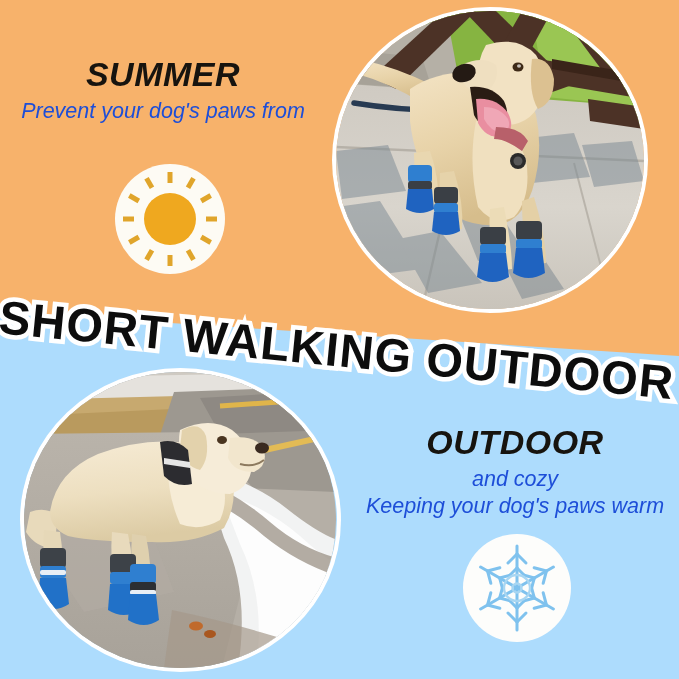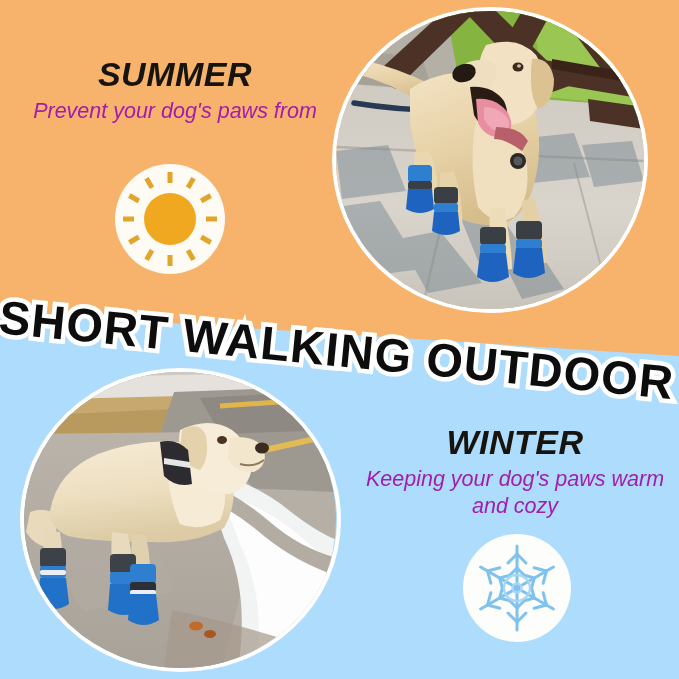--- a/index.html
+++ b/index.html
@@ -47,37 +47,37 @@
     width: 313px; height: 296px;
   }
   .photo svg { display: block; width: 100%; height: 100%; }
 
   
   .txt-block {
     position: absolute;
     text-align: center;
     color: #17140f;
   }
-  .txt-summer { left: 20px; top: 56px; width: 310px; }
+  .txt-summer { left: 8px; top: 56px; width: 310px; }
   .txt-winter { left: 360px; top: 424px; width: 310px; }
 
   .heading {
     font-size: 34px;
     font-weight: bold;
     font-style: italic;
     letter-spacing: 0.5px;
     line-height: 1.06;
     margin: 0 0 6px 0;
   }
   .subtext {
     font-size: 21.5px;
     font-style: italic;
     line-height: 1.26;
     margin: 0;
-    color: #a21caf;
+    color: #1d4ed8;
   }
 
   
   .icon-disc {
     position: absolute;
   }
   .icon-sun { left: 115px; top: 164px; width: 110px; height: 110px; }
   .icon-snow { left: 463px; top: 534px; width: 108px; height: 108px; }
   .icon-disc svg { display: block; width: 100%; height: 100%; }
 
@@ -331,23 +331,23 @@
         <line x1="31.5" y1="14.3" x2="37" y2="23.8"></line>
       </g>
     </svg>
   </div>
 
   <div id="banner-title">
     <span class="inner">SHORT WALKING OUTDOOR</span>
   </div>
 
   <div class="txt-block txt-winter">
-    <div class="heading">WINTER</div>
+    <div class="heading">OUTDOOR</div>
+    <div class="subtext">and cozy</div>
     <div class="subtext">Keeping your dog's paws warm</div>
-    <div class="subtext">and cozy</div>
   </div>
 
   <div class="icon-disc icon-snow">
     <svg viewBox="0 0 108 108">
       <circle cx="54" cy="54" r="54" fill="#FDFDFB"></circle>
       <g stroke="#7FC2EE" stroke-width="3" stroke-linecap="round" fill="none">
         <g>
           <line x1="54" y1="12" x2="54" y2="96"></line>
           <line x1="54" y1="20" x2="45" y2="29"></line>
           <line x1="54" y1="20" x2="63" y2="29"></line>

